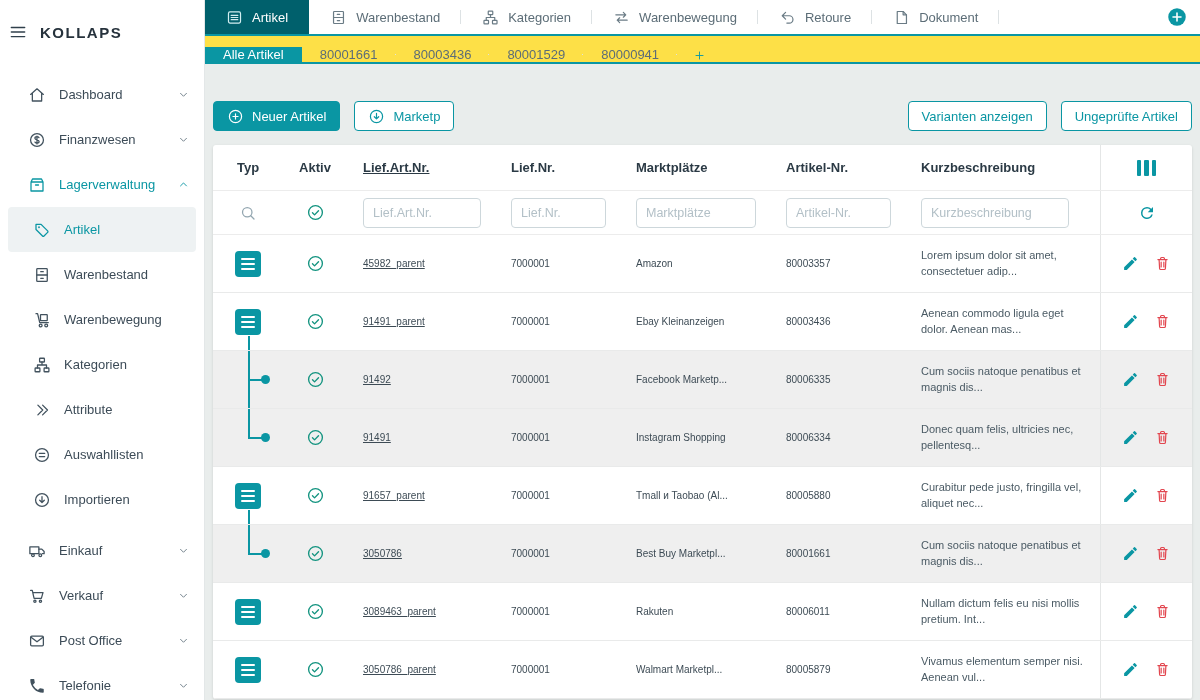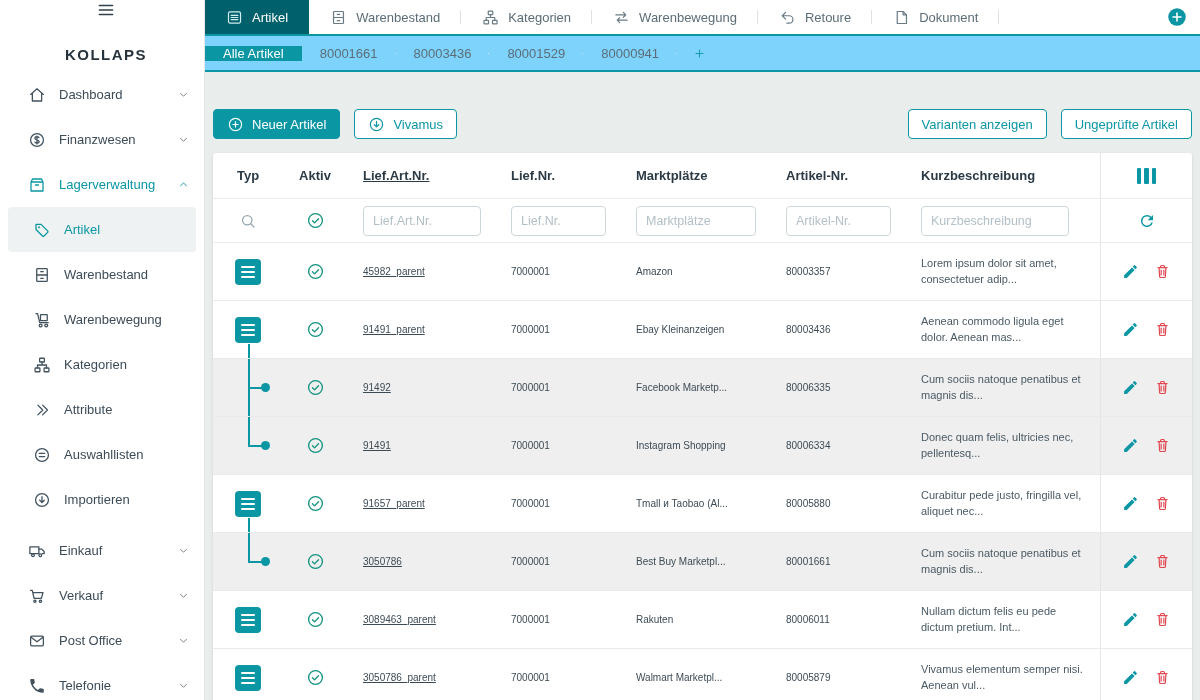--- a/index.html
+++ b/index.html
@@ -17,21 +17,21 @@
   html,body{width:1200px;height:700px;}
   body{
     font-family:"Liberation Sans","DejaVu Sans",sans-serif;
     font-size:13px;color:var(--cell);
     overflow:hidden;background:var(--bg);
   }
   .app{display:flex;width:1200px;height:700px;}
 
   
   .sidebar{width:205px;min-width:205px;background:#fff;border-right:1px solid #e3e7e8;overflow:hidden;}
-  .logo-row{height:64px;display:flex;align-items:center;gap:26px;padding-left:8px;flex-direction:column;}
+  .logo-row{height:64px;display:flex;align-items:center;gap:12px;padding-left:8px;}
   .micon{width:20px;height:20px;color:#30404c;cursor:pointer;flex:none;}
   .logo-text{font-size:15px;font-weight:bold;letter-spacing:1.5px;color:#26323c;}
   .nav{padding-top:8px;}
   .nav-item{height:45px;display:flex;align-items:center;gap:13px;padding:0 14px 0 28px;color:var(--navink);cursor:pointer;}
   .nav-item .nicon{width:18px;height:18px;color:#42525e;flex:none;}
   .nav-item .nlabel{font-size:13px;white-space:nowrap;}
   .nav-item .nchev{width:13px;height:13px;margin-left:auto;color:#6b7b85;flex:none;}
   .nav-item.sub{padding-left:33px;}
   .nav-item.active{color:var(--teal);}
   .nav-item.active .nicon,.nav-item.active .nchev{color:var(--teal);}
@@ -43,21 +43,21 @@
   .tabbar1{height:36px;background:#fff;border-bottom:2px solid var(--teal);display:flex;}
   .tabs1{display:flex;}
   .tab{display:flex;align-items:center;gap:9px;padding:0 21px;font-size:13px;color:#5c6d77;position:relative;cursor:pointer;white-space:nowrap;}
   .tab .ticon{width:17px;height:17px;color:#6a7b85;flex:none;}
   .tab.active{background:var(--teal-dark);color:#fff;}
   .tab.active .ticon{color:#d2eef1;}
   .tab:not(.active)::after{content:"";position:absolute;right:0;top:10px;bottom:10px;width:1px;background:#dde2e4;}
   .tab-add-wrap{margin-left:auto;display:flex;align-items:center;padding-right:13px;}
   .addbtn{width:20px;height:20px;color:var(--teal);cursor:pointer;}
 
-  .tabbar2{height:36px;background:#7dd3fc;border-bottom:2px solid var(--teal);display:flex;align-items:center;}
+  .tabbar2{height:28px;background:#fde047;border-bottom:2px solid var(--teal);display:flex;align-items:flex-end;}
   .stab{display:flex;align-items:center;padding:0 18px;font-size:13px;color:#5c6d77;position:relative;cursor:pointer;white-space:nowrap;}
   .stab.active{background:var(--teal);color:#fff;}
   .stab:not(.active)::after{content:"";position:absolute;right:0;top:7px;bottom:7px;width:1px;background:#dde2e4;}
   .stab-add{display:flex;align-items:center;padding:0 16px;color:var(--teal);cursor:pointer;}
   .stab-add .plus-ic{width:13px;height:13px;}
 
   
   .content{flex:1;background:var(--bg);padding:0 8px;overflow:hidden;}
   .toolbar{margin-top:37px;display:flex;gap:14px;align-items:center;}
   .spacer{flex:1;}
@@ -400,21 +400,21 @@
             </span>
           <span>Neuer Artikel</span>
         </button>
         <button class="btn">
           <span class="bicon" data-icon="exportc">
               <svg viewBox="0 0 24 24" fill="none" stroke="currentColor" stroke-width="1.7" stroke-linecap="round" stroke-linejoin="round">
                 <circle cx="12" cy="12" r="8.6"></circle>
                 <path d="M12 7.6v7.6M8.9 12.3l3.1 3.1 3.1-3.1"></path>
               </svg>
             </span>
-          <span>Vivamus</span>
+          <span>Marketp</span>
         </button>
         <div class="spacer"></div>
         <button class="btn">
           <span>Varianten anzeigen</span>
         </button>
         <button class="btn">
           <span>Ungeprüfte Artikel</span>
         </button>
       </div>
 
@@ -690,21 +690,21 @@
                   <svg viewBox="0 0 24 24" fill="none" stroke="currentColor" stroke-width="1.7" stroke-linecap="round" stroke-linejoin="round">
                     <circle cx="12" cy="12" r="8.7"></circle>
                     <path d="M8.2 12.4l2.6 2.6 5-5.3"></path>
                   </svg>
                 </span>
     </div>
     <div class="cell col-lan txt c-lan">3089463_parent</div>
     <div class="cell col-ln txt c-ln">7000001</div>
     <div class="cell col-mp txt c-mp">Rakuten</div>
     <div class="cell col-an txt c-an">80006011</div>
-    <div class="cell col-kb desc c-kb">Nullam dictum felis eu pede dictum pretium. Int...</div>
+    <div class="cell col-kb desc c-kb">Nullam dictum felis eu nisi mollis pretium. Int...</div>
     <div class="cell col-act">
       <span class="act edit" data-icon="pencil">
                   <svg viewBox="0 0 24 24" fill="currentColor">
                     <path d="M3 17.25V21h3.75L17.81 9.94l-3.75-3.75L3 17.25zM20.71 7.04a1 1 0 0 0 0-1.41l-2.34-2.34a1 1 0 0 0-1.41 0l-1.83 1.83 3.75 3.75 1.83-1.83z"></path>
                   </svg>
                 </span>
       <span class="act del" data-icon="trash">
                   <svg viewBox="0 0 24 24" fill="none" stroke="currentColor" stroke-width="1.7" stroke-linecap="round" stroke-linejoin="round">
                     <path d="M5.5 6.5h13M9.3 6.5V4.9c0-.8.6-1.4 1.4-1.4h2.6c.8 0 1.4.6 1.4 1.4v1.6M7.2 6.5l.7 12.6c.1.8.7 1.4 1.5 1.4h5.2c.8 0 1.4-.6 1.5-1.4l.7-12.6M10.1 10.2v6.6M13.9 10.2v6.6"></path>
                   </svg>

